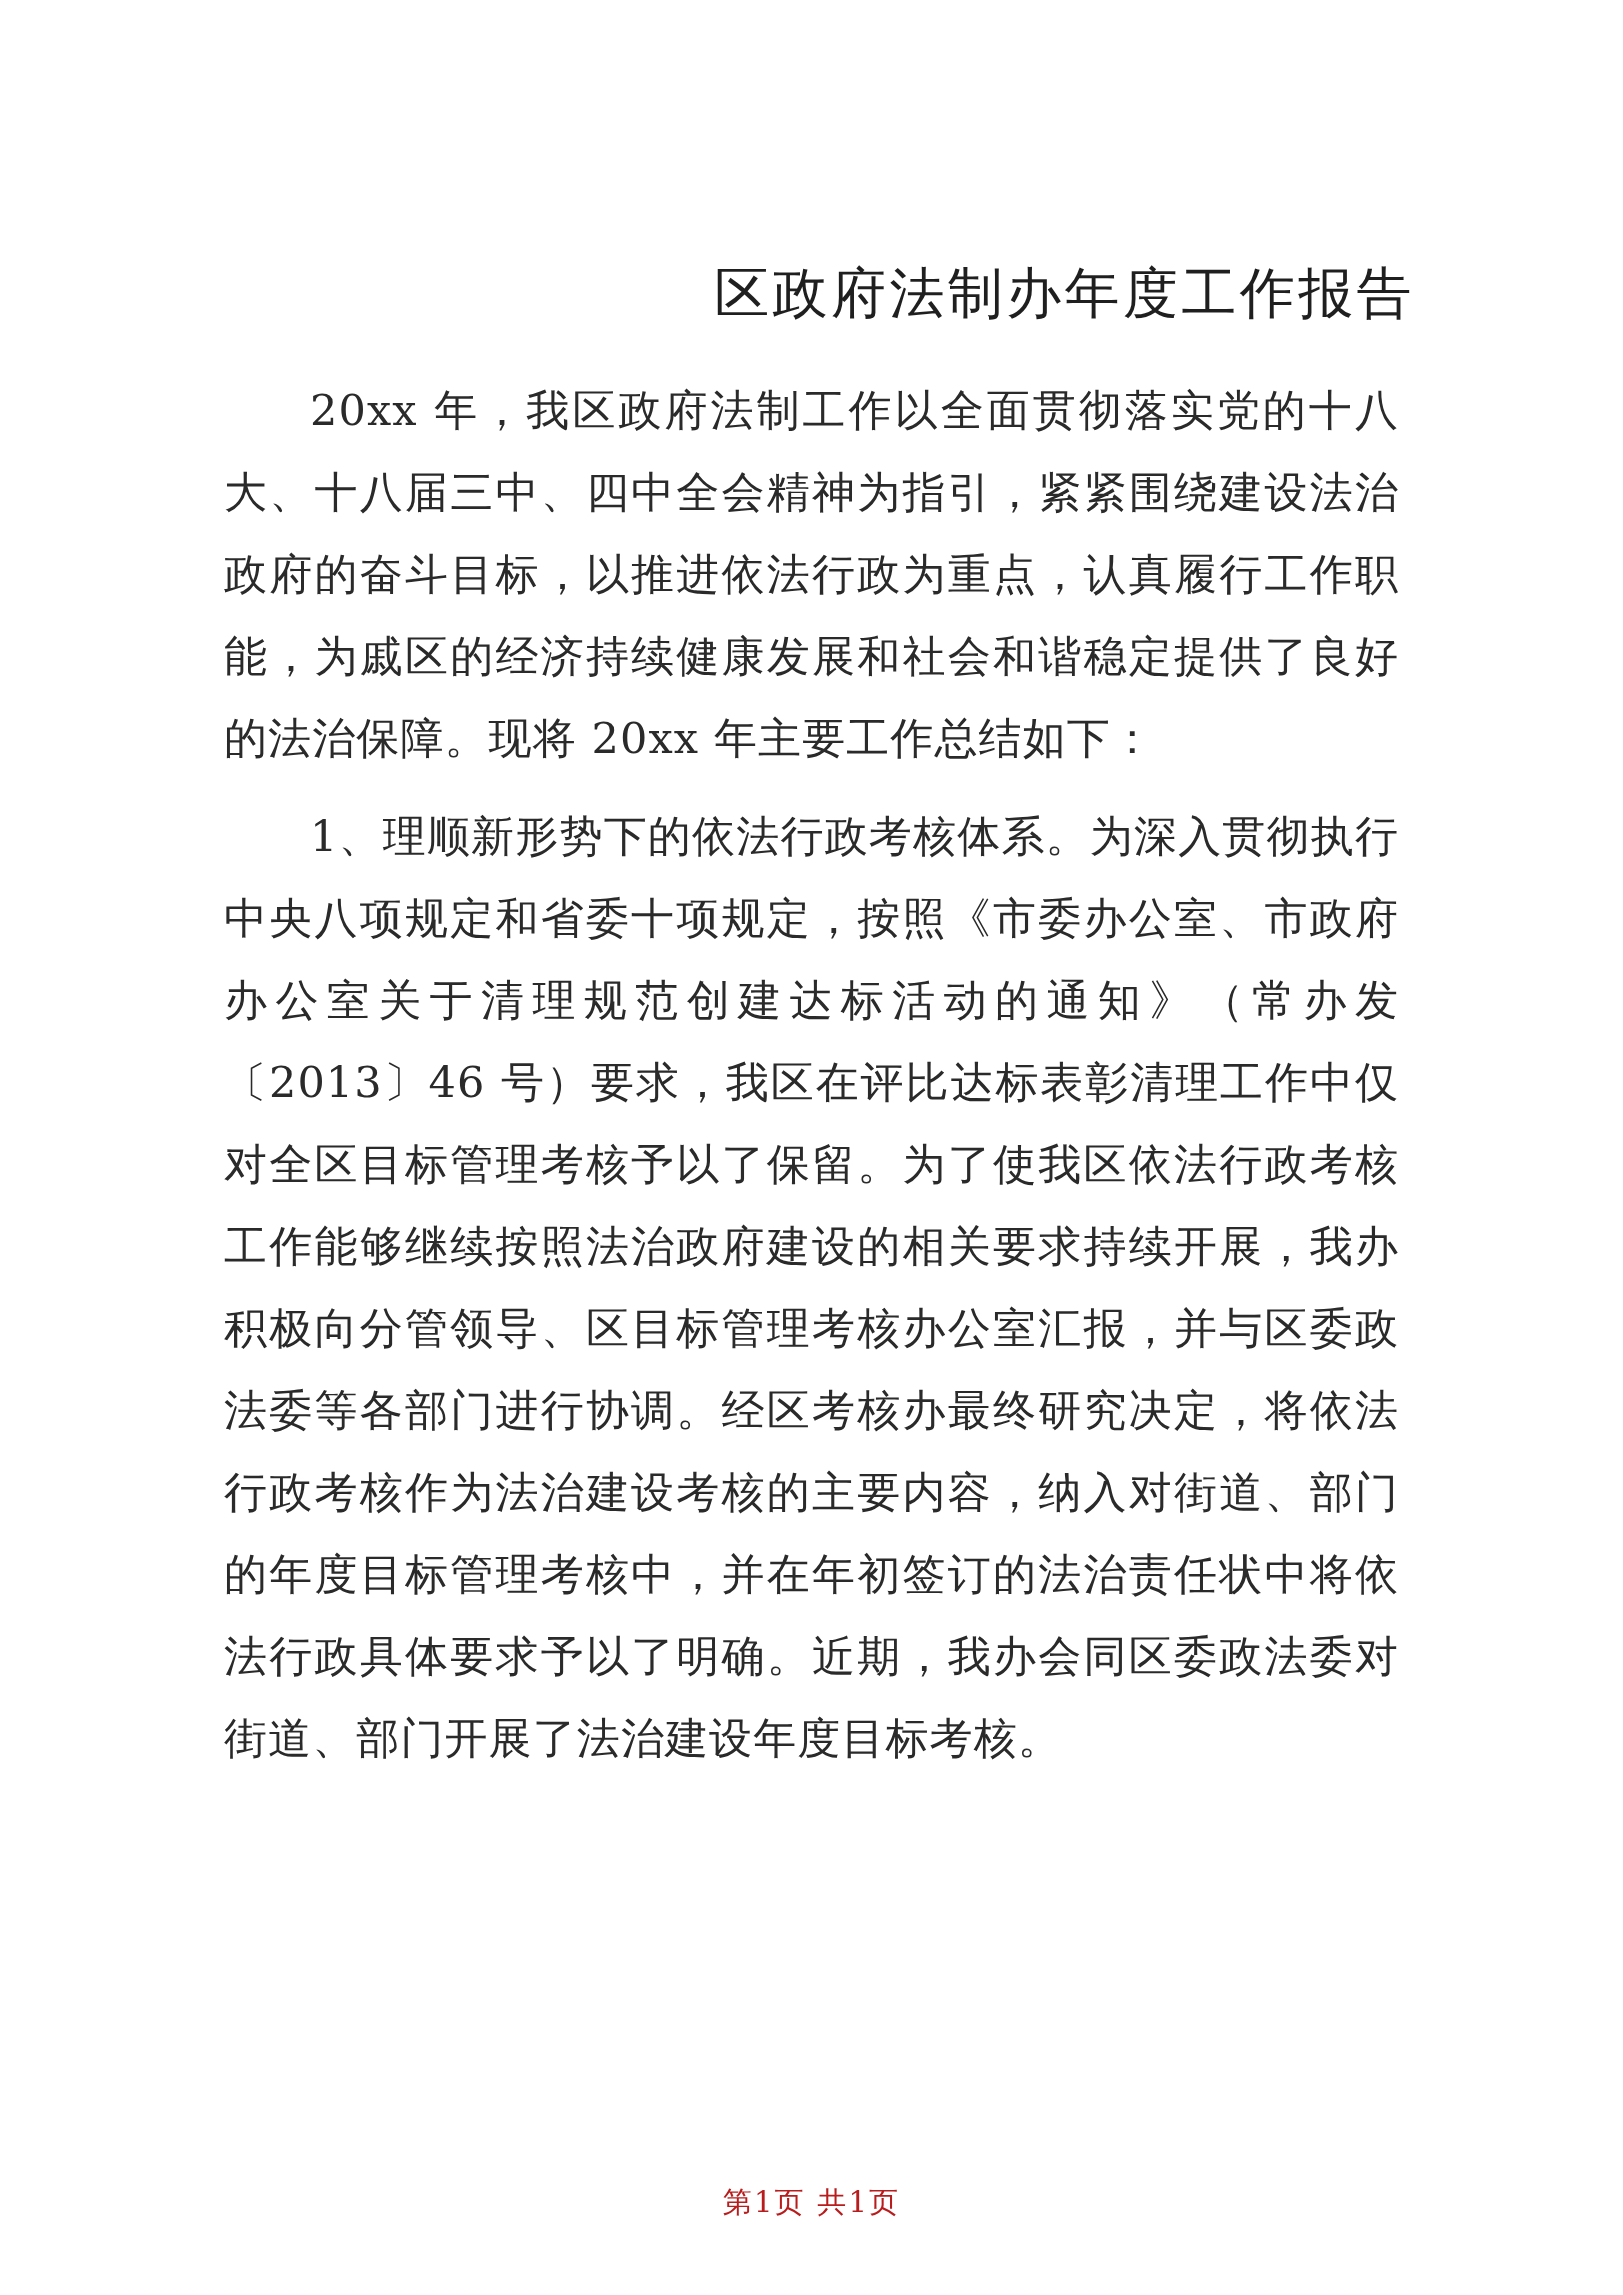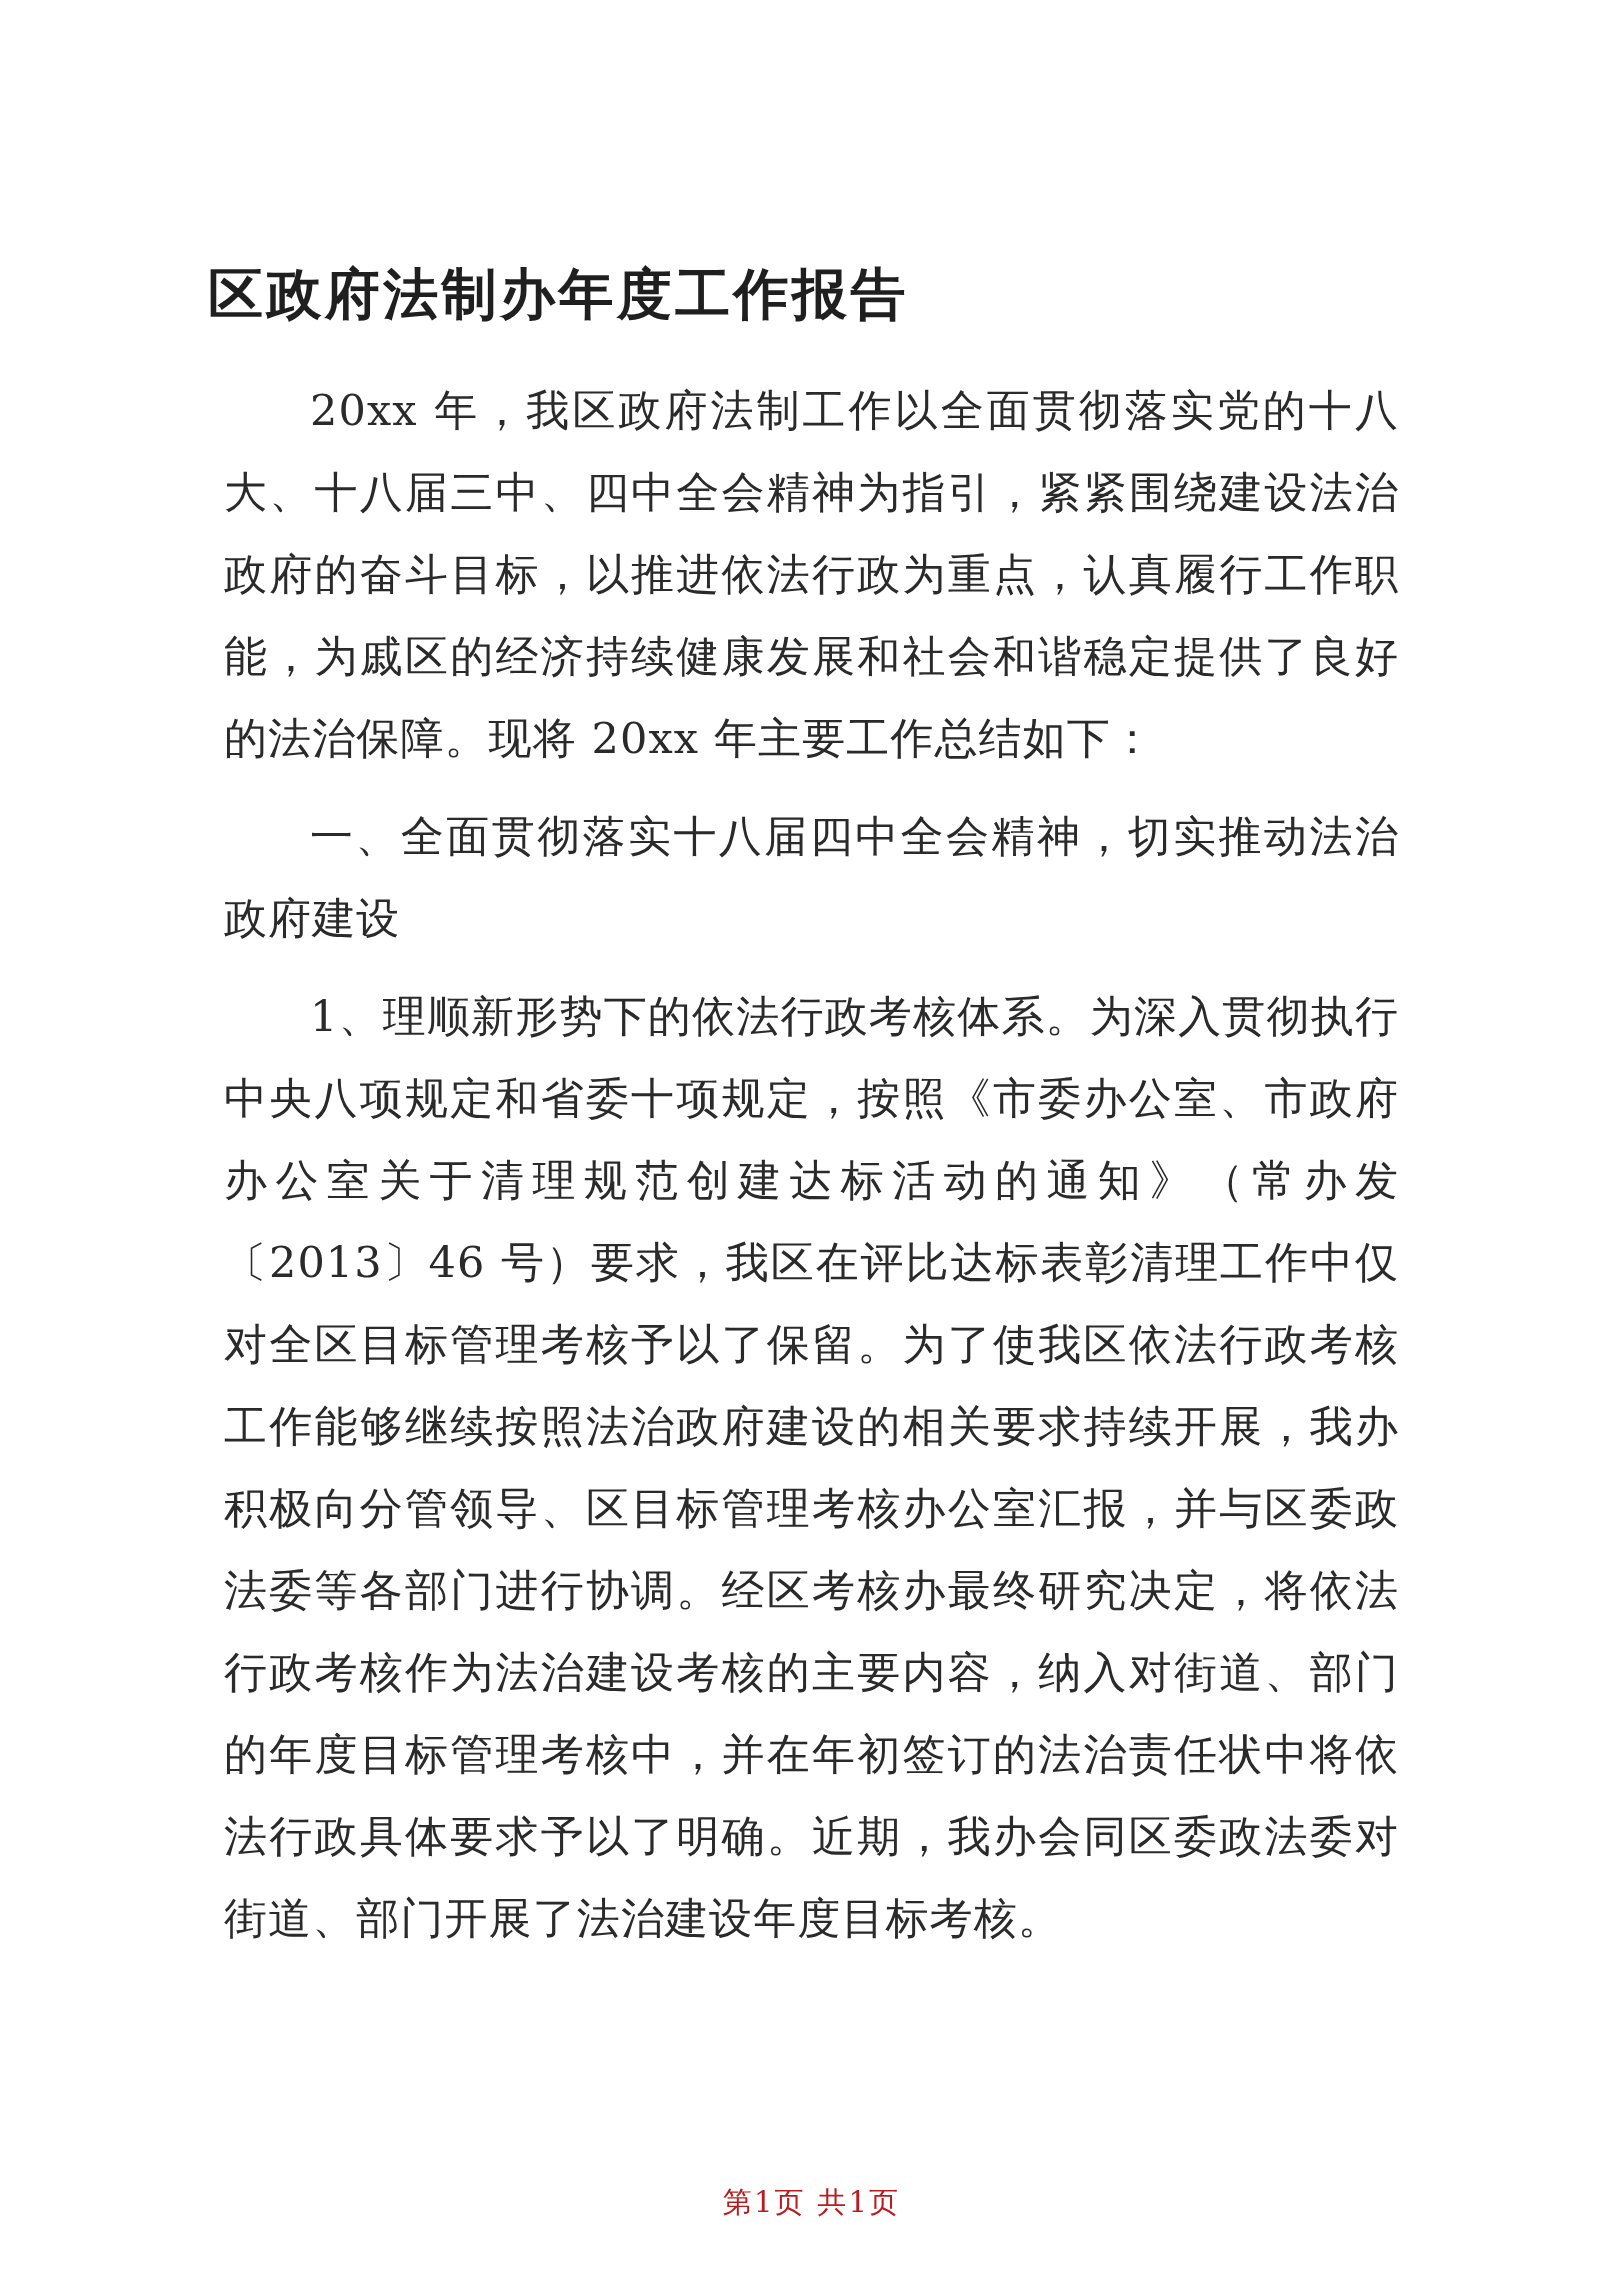--- a/index.html
+++ b/index.html
@@ -18,23 +18,23 @@
   .page {
     position: relative;
     width: 100%;
     height: 100%;
     box-sizing: border-box;
     padding: 258px 208px 0 208px;
     background: #ffffff;
   }
   .doc-title {
     margin: 0 0 39px 0;
-    text-align: left;
+    text-align: right;
     font-size: 55px;
-    font-weight: bold;
+    font-weight: normal;
     letter-spacing: 3.4px;
     line-height: 1.3;
     color: #1f1f1f;
   }
   .body-para {
     margin: 16px;
     font-size: 43px;
     line-height: 82px;
     text-align: justify;
     text-justify: inter-ideograph;
@@ -56,21 +56,20 @@
 </style>
 </head>
 <body>
 
 <div class="page">
 
   <h1 class="doc-title">区政府法制办年度工作报告</h1>
 
   <p class="body-para">20xx 年，我区政府法制工作以全面贯彻落实党的十八大、十八届三中、四中全会精神为指引，紧紧围绕建设法治政府的奋斗目标，以推进依法行政为重点，认真履行工作职能，为戚区的经济持续健康发展和社会和谐稳定提供了良好的法治保障。现将 20xx 年主要工作总结如下：</p>
 
-  <p class="body-para">一、全面贯彻落实十八届四中全会精神，切实推动法治政府建设</p>
 
   <p class="body-para">1、理顺新形势下的依法行政考核体系。为深入贯彻执行中央八项规定和省委十项规定，按照《市委办公室、市政府办公室关于清理规范创建达标活动的通知》（常办发〔2013〕46 号）要求，我区在评比达标表彰清理工作中仅对全区目标管理考核予以了保留。为了使我区依法行政考核工作能够继续按照法治政府建设的相关要求持续开展，我办积极向分管领导、区目标管理考核办公室汇报，并与区委政法委等各部门进行协调。经区考核办最终研究决定，将依法行政考核作为法治建设考核的主要内容，纳入对街道、部门的年度目标管理考核中，并在年初签订的法治责任状中将依法行政具体要求予以了明确。近期，我办会同区委政法委对街道、部门开展了法治建设年度目标考核。</p>
 
 
   <div class="page-footer">第1页 共1页</div>
 
 </div>
 
 
 </body></html>

